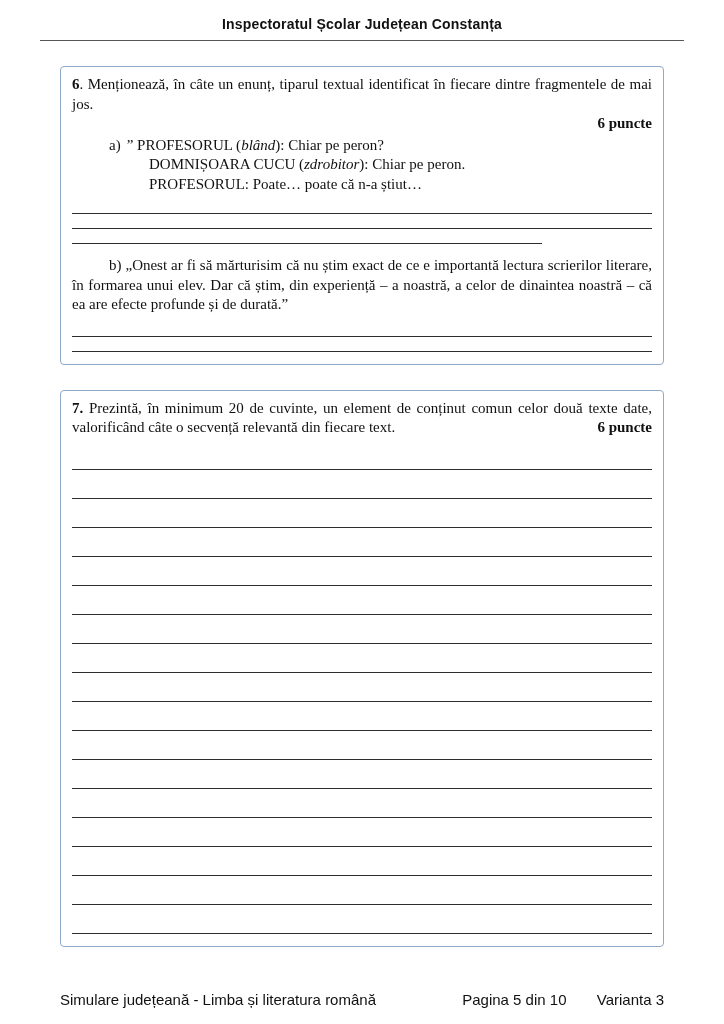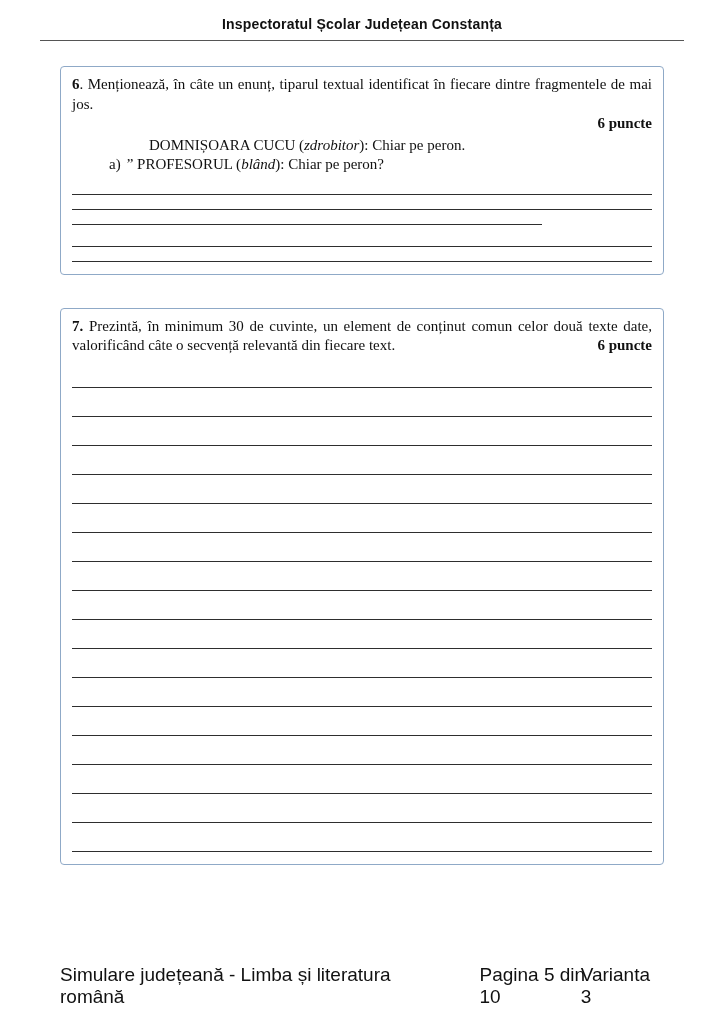--- a/index.html
+++ b/index.html
@@ -23,21 +23,21 @@
     font-family: "Liberation Sans", sans-serif;
     font-size: 14px; font-weight: 700; letter-spacing: .2px;
   }
   .header-rule {
     margin: 8px 40px 0 40px;
     border: none; border-top: 1px solid #555555;
   }
 
   
   .qbox {
-    margin: 25px 60px 8px 60px;
+    margin: 25px 60px 0 60px;
     border: 1px solid #8fa9c7;
     border-radius: 4px;
     padding: 8px 11px 12px 11px;
     font-size: 15px;
     line-height: 1.3;
   }
   .q-intro { margin: 0; text-align: justify; }
   .q-num { font-weight: 700; }
   .points-line { margin: 0; text-align: right; font-weight: 700; }
 
@@ -62,58 +62,60 @@
   .q7-points { position: absolute; right: 0; bottom: 0; font-weight: 700; }
   .answers-7 { margin-top: 3px; }
   .answers-7 .rule { height: 29px; }
 
   
   .page-footer {
     margin-top: auto;
     padding: 0 60px 16px 60px;
     display: flex; justify-content: space-between; align-items: baseline;
     font-family: "Liberation Sans", sans-serif;
-    font-size: 19px; color: #111111;
+    font-size: 15px; color: #111111;
   }
   .footer-center { transform: translateX(28px); margin-top: 12px; }
 </style>
 </head>
 <body>
 
 <div class="page">
 
   <header class="page-header">
     <div class="header-title">Inspectoratul Școlar Județean Constanța</div>
     <hr class="header-rule">
   </header>
 
   <section class="qbox">
     <p class="q-intro"><span class="q-num">6</span><span>. Menționează, în câte un enunț, tiparul textual identificat în fiecare dintre fragmentele de mai jos.</span></p>
     <p class="points-line">6 puncte</p>
 
     <div class="dialogue">
+      <div class="d-line first"><span class="frag-label">a)</span><span>” PROFESORUL (</span><em>blând</em><span>): Chiar pe peron?</span></div>
       <div class="d-line"><span>DOMNIȘOARA CUCU (</span><em>zdrobitor</em><span>): Chiar pe peron.</span></div>
-      <div class="d-line first"><span class="frag-label">a)</span><span>” PROFESORUL (</span><em>blând</em><span>): Chiar pe peron?</span></div>
+      <div class="d-line"><span>PROFESORUL: Poate… poate că n-a știut…</span><em></em><span></span></div>
     </div>
 
     <div class="answers-a">
       <div class="rule"></div>
       <div class="rule"></div>
       <div class="rule short"></div>
     </div>
 
+    <p class="frag-b">b) „Onest ar fi să mărturisim că nu știm exact de ce e importantă lectura scrierilor literare, în formarea unui elev. Dar că știm, din experiență – a noastră, a celor de dinaintea noastră – că ea are efecte profunde și de durată.”</p>
 
     <div class="answers-b">
       <div class="rule"></div>
       <div class="rule"></div>
     </div>
   </section>
 
   <section class="qbox">
-    <p class="q7-head"><span class="q-num">7.</span><span> Prezintă, în minimum 30 de cuvinte, un element de conținut comun celor două texte date, valorificând câte o secvență relevantă din fiecare text.</span><span class="q7-points">6 puncte</span></p>
+    <p class="q7-head"><span class="q-num">7.</span><span> Prezintă, în minimum 20 de cuvinte, un element de conținut comun celor două texte date, valorificând câte o secvență relevantă din fiecare text.</span><span class="q7-points">6 puncte</span></p>
 
     <div class="answers-7">
       <div class="rule"></div>
       <div class="rule"></div>
       <div class="rule"></div>
       <div class="rule"></div>
       <div class="rule"></div>
       <div class="rule"></div>
       <div class="rule"></div>
       <div class="rule"></div>

